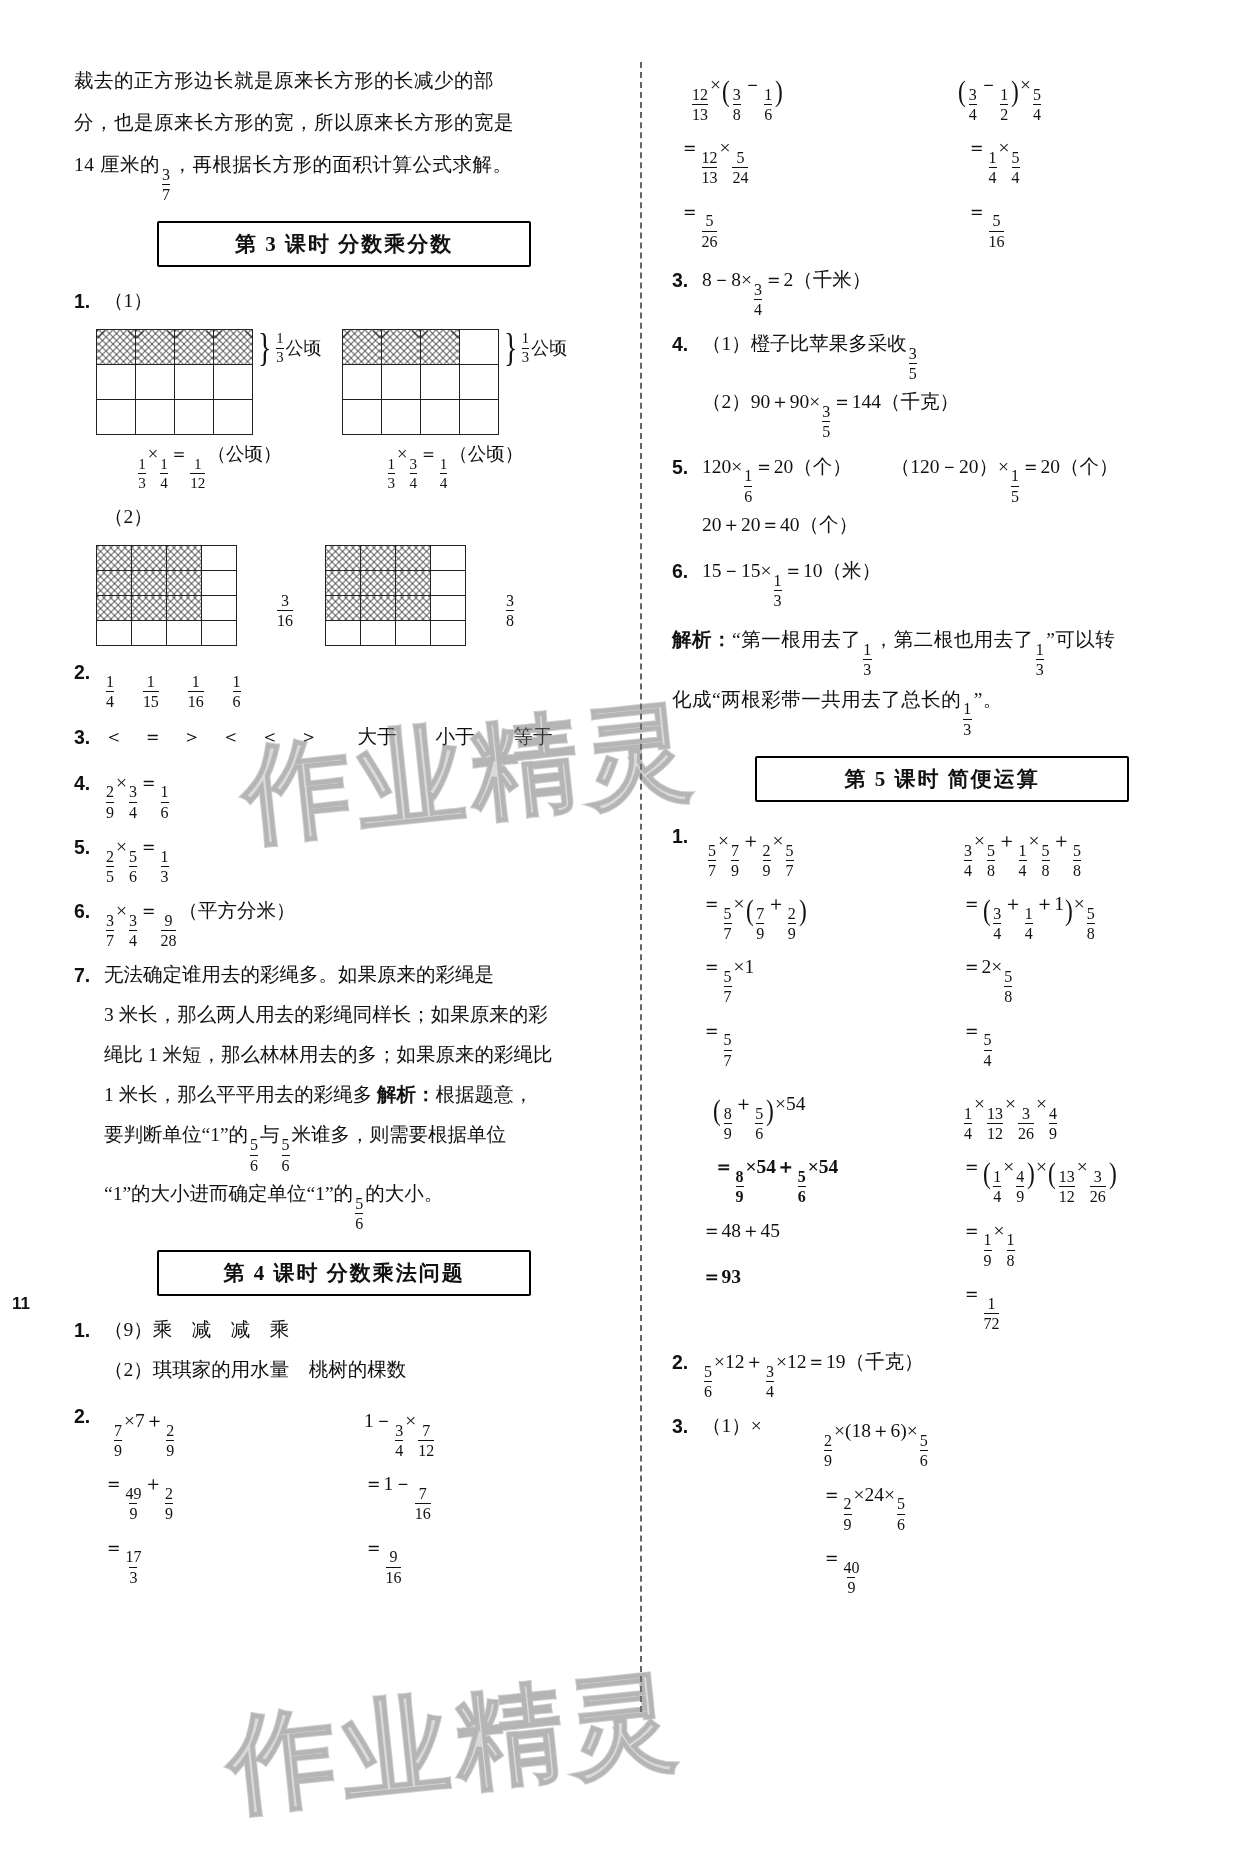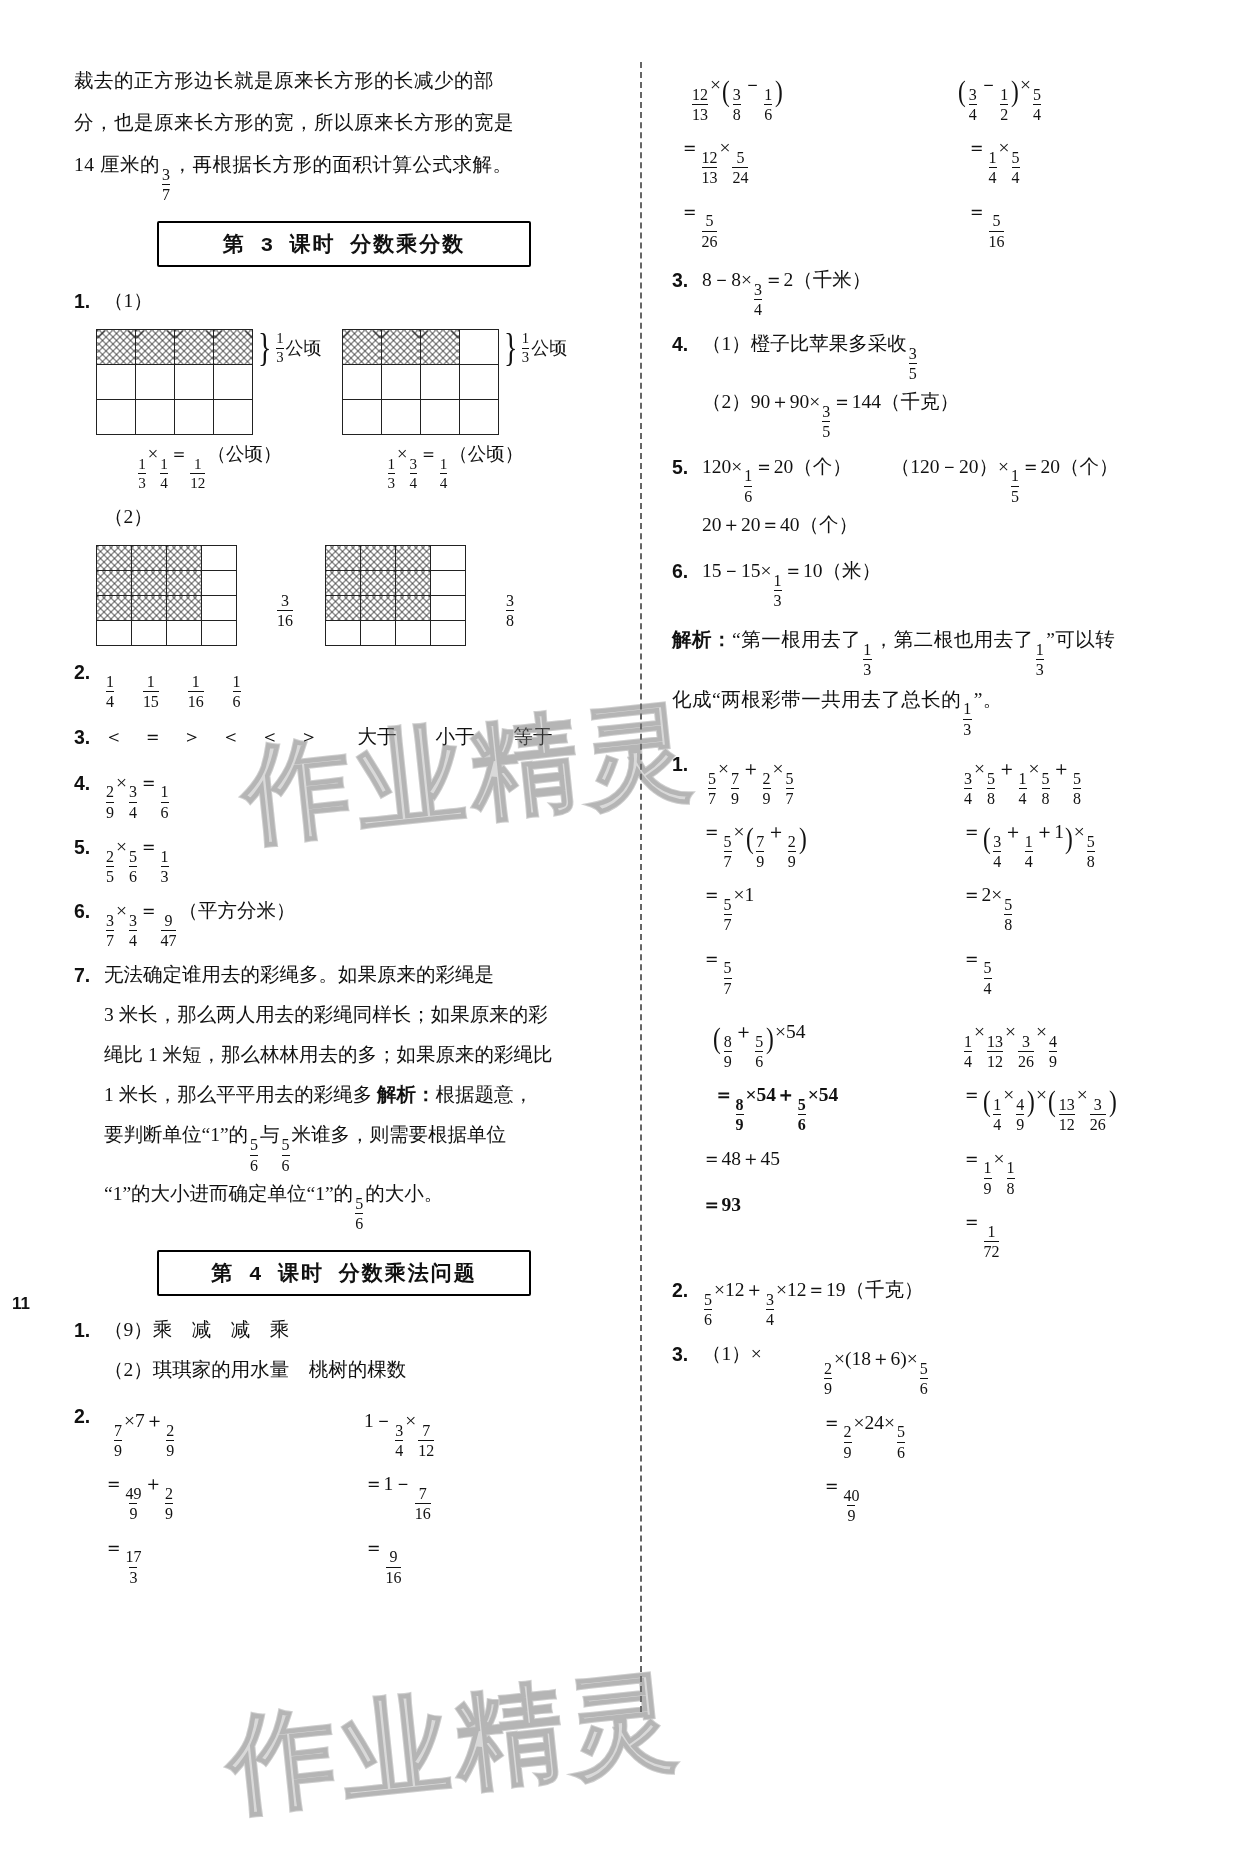--- a/index.html
+++ b/index.html
@@ -38,21 +38,21 @@
   .section-title{
     border:2px solid #000;
     border-radius:2px;
     padding:7px 0 7px 0;
     text-align:center;
     font-size:21px;
     font-weight:bold;
     letter-spacing:2px;
     margin:18px auto 14px auto;
     width:370px;
-    font-family:Liberation Mono, monospace;
+    font-family:Liberation Serif, serif;
   }
   .item{
     font-size:19.5px;
     line-height:40px;
     margin:6px 0;
     display:flex;
     align-items:flex-start;
   }
   .num{
     min-width:30px;
@@ -416,21 +416,21 @@
       <span class="num">6.</span>
       <span class="body">
         <span class="frac">
             <span class="num2">3</span>
             <span class="den">7</span>
           </span>×<span class="frac">
             <span class="num2">3</span>
             <span class="den">4</span>
           </span>＝<span class="frac">
             <span class="num2">9</span>
-            <span class="den">47</span>
+            <span class="den">28</span>
           </span>（平方分米）
       </span>
     </div>
 
     <div class="item" style="align-items:flex-start;">
       <span class="num">7.</span>
       <span class="body">
         <span>无法确定谁用去的彩绳多。如果原来的彩绳是</span><br>
         <span>3 米长，那么两人用去的彩绳同样长；如果原来的彩</span><br>
         <span>绳比 1 米短，那么林林用去的多；如果原来的彩绳比</span><br>
@@ -637,20 +637,21 @@
         </span>，第二根也用去了<span class="frac">
           <span class="num2">1</span>
           <span class="den">3</span>
         </span>”可以转<br>
       化成“两根彩带一共用去了总长的<span class="frac">
           <span class="num2">1</span>
           <span class="den">3</span>
         </span>”。
     </div>
 
+    <div class="section-title">第 5 课时    简便运算</div>
 
     <div class="item" style="align-items:flex-start;">
       <span class="num">1.</span>
       <span class="body">
         <div class="twocol">
           <div>
             <div class="eqline" style="margin-left:4px;">
               <span class="frac">
                   <span class="num2">5</span>
                   <span class="den">7</span>

